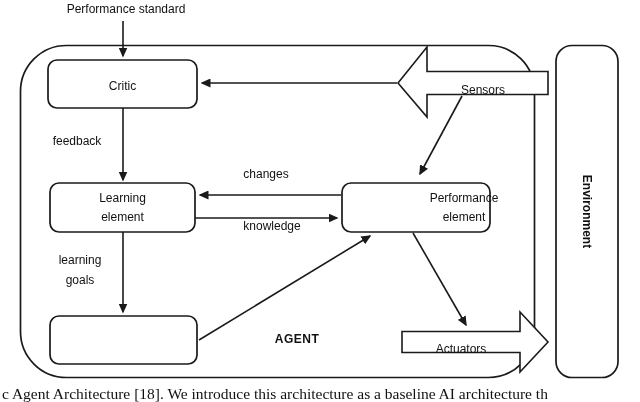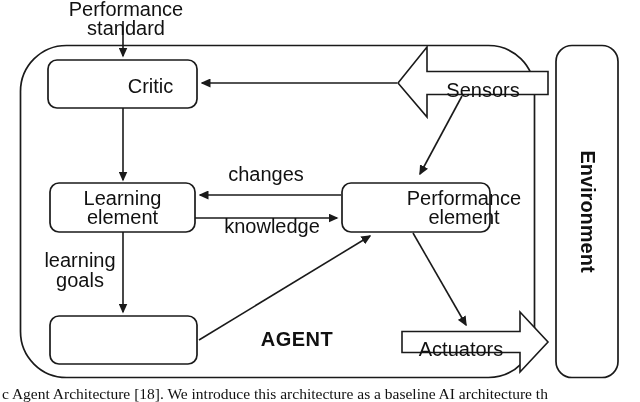--- a/index.html
+++ b/index.html
@@ -1,27 +1,27 @@
 <!DOCTYPE html>
 <html><head>
 <meta charset="utf-8">
 <style>
   html,body{margin:0;padding:0;background:#fff;}
   #stage{
     position:relative;width:640px;height:402px;background:#fff;overflow:hidden;
     font-family:"Liberation Sans","DejaVu Sans",sans-serif;color:#111;
   }
   #diagram-svg{position:absolute;left:0;top:0;}
-  .lbl{position:absolute;line-height:19px;font-size:20px;color:#111;}
+  .lbl{position:absolute;line-height:19px;font-size:12px;color:#111;}
   .center{text-align:center;}
   .boxlbl{display:flex;flex-direction:column;align-items:center;justify-content:center;}
   .flexc{display:flex;align-items:center;justify-content:center;}
   .bold{font-weight:bold;}
   #perf-standard{left:28px;top:0px;width:196px;}
-  #critic-label{left:48px;top:60px;width:149px;height:52px;padding-left:28px;}
+  #critic-label{left:48px;top:60px;width:149px;height:52px;}
   #feedback-label{left:34px;top:132px;width:86px;}
   #learning-label{left:50px;top:183px;width:145px;height:49px;}
   #changes-label{left:225px;top:165px;width:82px;}
   #knowledge-label{left:220px;top:218px;width:104px;line-height:17px;}
   #learning-goals-label{left:38px;top:250px;width:84px;line-height:20px;}
   #probgen-label{left:50px;top:316px;width:147px;height:48px;}
   #agent-label{left:256px;top:330px;width:82px;letter-spacing:.5px;}
   #perf-el-label{left:342px;top:183px;width:148px;height:49px;padding-left:48px;}
   #sensors-label{left:427px;top:71px;width:112px;height:24px;margin-top:7px;}
   #actuators-label{left:402px;top:330px;width:118px;height:38px;}
@@ -63,20 +63,21 @@
     <path d="M195,218 H337" stroke="#1a1a1a" stroke-width="1.6" fill="none" marker-end="url(#ah)"></path>
     <path d="M462,96 L420,174" stroke="#1a1a1a" stroke-width="1.6" fill="none" marker-end="url(#ah)"></path>
     <path d="M199,340 L370,236" stroke="#1a1a1a" stroke-width="1.6" fill="none" marker-end="url(#ah)"></path>
     <path d="M413,233 L466,325" stroke="#1a1a1a" stroke-width="1.6" fill="none" marker-end="url(#ah)"></path>
   </svg>
 
   <div class="lbl center" id="perf-standard">Performance standard</div>
 
   <div class="lbl flexc" id="critic-label">Critic</div>
 
+  <div class="lbl center" id="feedback-label">feedback</div>
 
   <div class="lbl boxlbl" id="learning-label">
     <span>Learning</span>
     <span>element</span>
   </div>
 
   <div class="lbl center" id="changes-label">changes</div>
 
   <div class="lbl center" id="knowledge-label">knowledge</div>
 

